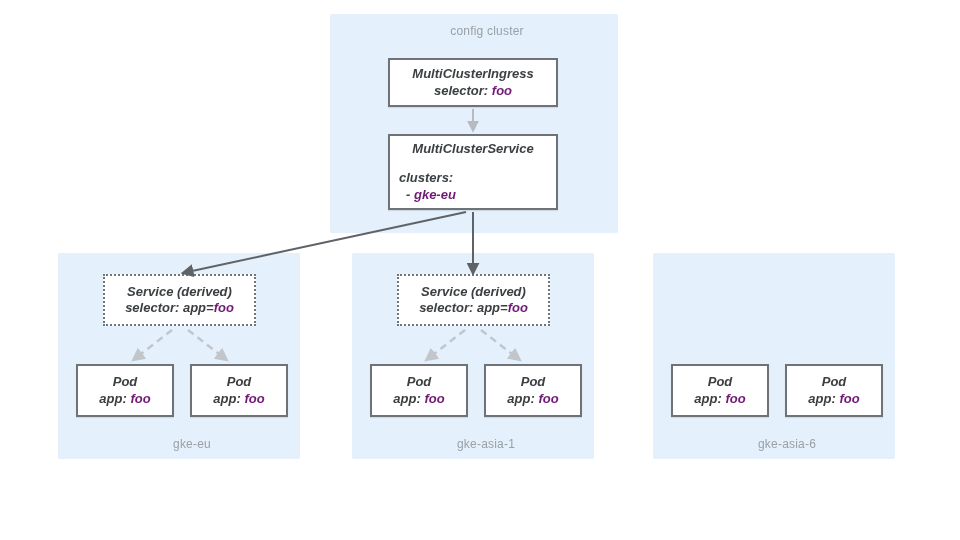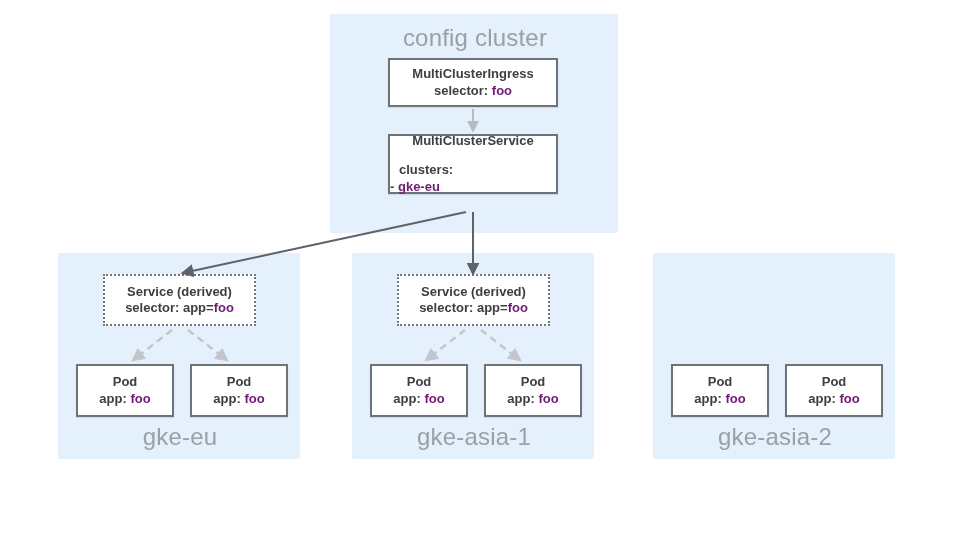--- a/index.html
+++ b/index.html
@@ -2,51 +2,51 @@
 <html><head>
 <meta charset="utf-8">
 <style>
   html,body{margin:0;padding:0;background:#ffffff;}
   .canvas{
     position:relative;width:960px;height:540px;background:#ffffff;
     font-family:"Liberation Sans","DejaVu Sans",sans-serif;overflow:hidden;
   }
   .panel{position:absolute;background:#e4f0fb;border-radius:2px;}
   .panel-title{
-    position:absolute;left:1px;width:100%;text-align:center;
-    color:#9aa0a6;font-size:24px;letter-spacing:.2px;
+    position:absolute;left:13px;width:100%;text-align:center;
+    color:#9aa0a6;font-size:12px;letter-spacing:.2px;
   }
   .panel-title.top{top:10px;}
   .panel-title.bottom{bottom:8px;}
   .box{
     position:absolute;background:#ffffff;border:2px solid #6e7378;
     box-sizing:border-box;color:#3c4043;font-size:13px;font-weight:bold;
     display:flex;flex-direction:column;justify-content:center;
-    text-align:center;line-height:16.5px;box-shadow:0 1px 1px rgba(60,64,67,.12);
+    text-align:center;line-height:16.5px;box-shadow:0 1px 1px rgba(60,64,67,.12);font-style:italic;
   }
   .box.dotted{border:2px dotted #70757a;box-shadow:none;}
   .blue{color:#701a75;}
   .mcs .line-left{text-align:left;padding-left:9px;margin-top:13px;}
-  .mcs .line-indent{text-align:left;padding-left:0;}
+  .mcs .line-indent{text-align:left;padding-left:16px;}
   svg.overlay{position:absolute;left:0;top:0;pointer-events:none;}
 </style>
 </head>
 <body>
 
 <div class="canvas">
 
   <div class="panel" style="left:330px;top:14px;width:288px;height:219px;">
     <div class="panel-title top">config cluster</div>
 
     <div class="box" style="left:58px;top:44px;width:170px;height:49px;">
       <div>MultiClusterIngress</div>
       <div><span>selector:</span>&nbsp;<span class="blue">foo</span></div>
     </div>
 
-    <div class="box mcs" style="left:58px;top:120px;width:170px;height:60px;">
+    <div class="box mcs" style="left:58px;top:120px;width:170px;height:76px;">
       <div>MultiClusterService</div>
       <div class="line-left">clusters:</div>
       <div class="line-indent"><span>-</span>&nbsp;<span class="blue">gke-eu</span></div>
     </div>
   </div>
 
   <div class="panel" style="left:58px;top:253px;width:242px;height:206px;">
     <div class="box dotted" style="left:45px;top:21px;width:153px;height:52px;">
       <div>Service (derived)</div>
       <div><span>selector: app=</span><span class="blue">foo</span></div>
@@ -80,21 +80,21 @@
 
   <div class="panel" style="left:653px;top:253px;width:242px;height:206px;">
     <div class="box" style="left:18px;top:111px;width:98px;height:53px;">
       <div>Pod</div>
       <div><span>app:</span>&nbsp;<span class="blue">foo</span></div>
     </div>
     <div class="box" style="left:132px;top:111px;width:98px;height:53px;">
       <div>Pod</div>
       <div><span>app:</span>&nbsp;<span class="blue">foo</span></div>
     </div>
-    <div class="panel-title bottom">gke-asia-2</div>
+    <div class="panel-title bottom">gke-asia-6</div>
   </div>
 
   <svg class="overlay" width="960" height="540" viewBox="0 0 960 540">
     <defs>
       <marker id="ah-dark" viewBox="0 0 10 10" refX="1" refY="5" markerWidth="6.5" markerHeight="6.5" orient="auto">
         <path d="M0 0 L10 5 L0 10 Z" fill="#5f6368"></path>
       </marker>
       <marker id="ah-light" viewBox="0 0 10 10" refX="1" refY="5" markerWidth="6" markerHeight="6" orient="auto">
         <path d="M0 0 L10 5 L0 10 Z" fill="#b7bbc0"></path>
       </marker>

